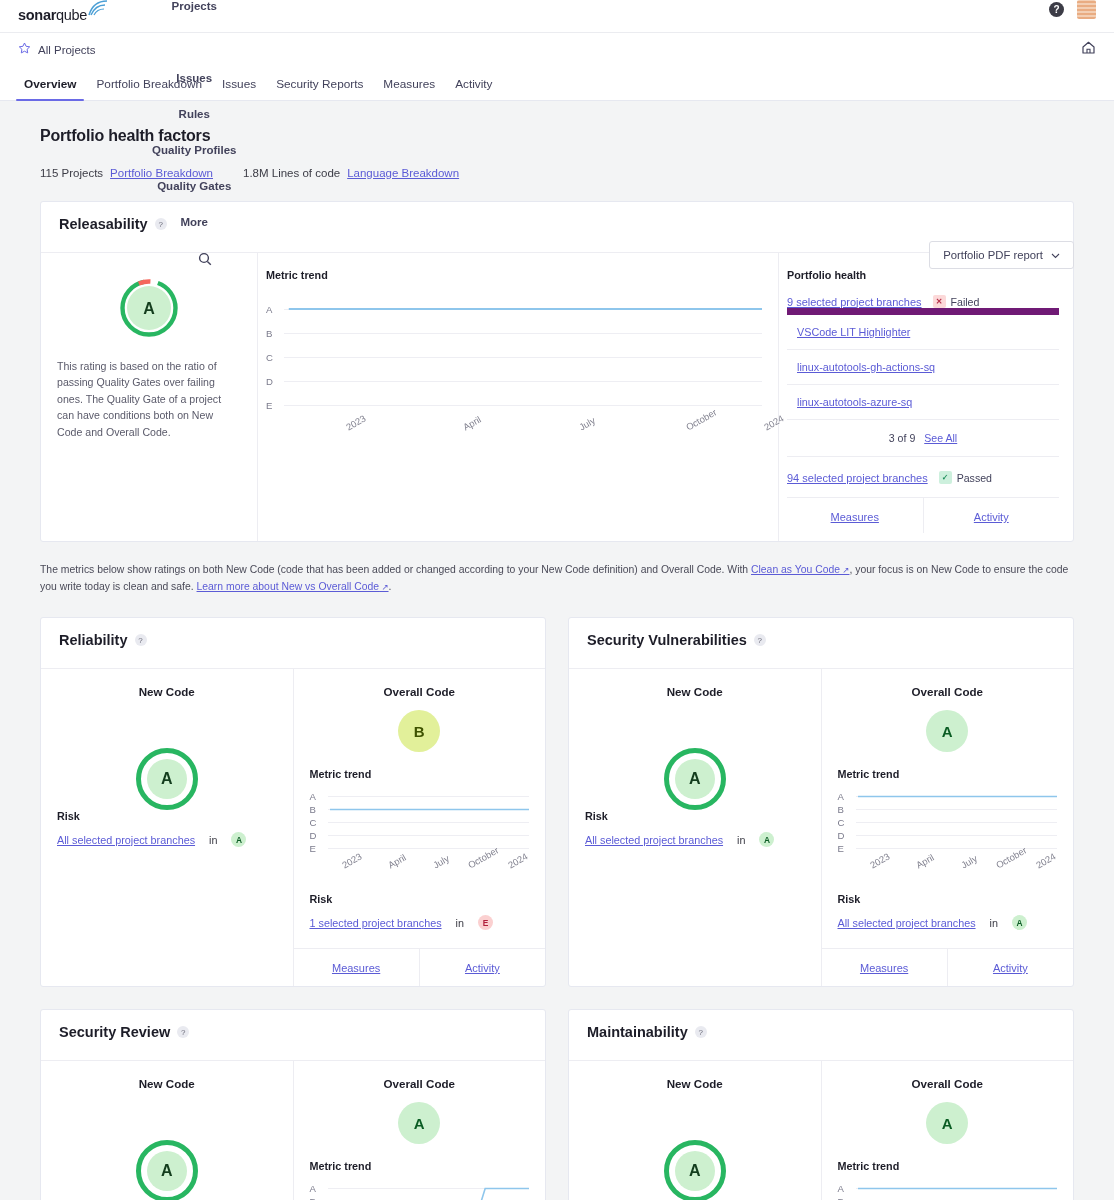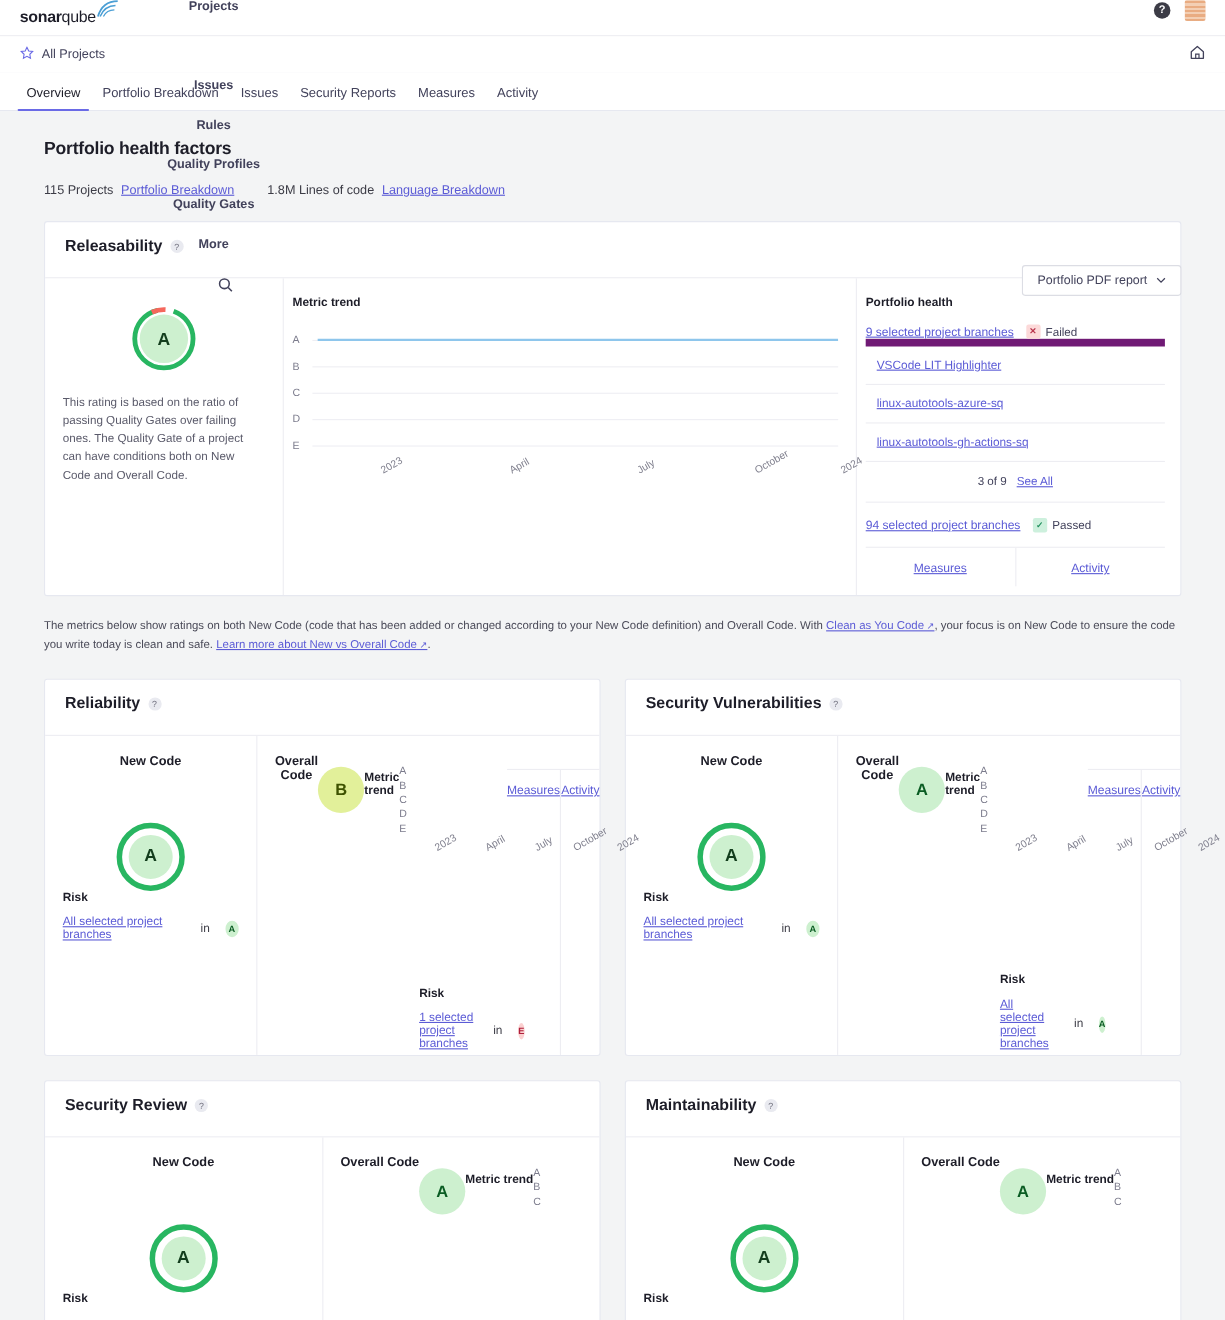--- a/index.html
+++ b/index.html
@@ -47,21 +47,21 @@
 
   
   .tabsrow {
     background: #fff; display: flex; align-items: flex-end; padding: 0 14px;
     height: 35px; border-bottom: 1px solid #e6e8f0;
   }
   .tab {
     font-size: 11.8px; color: #42425b; padding: 0 10px 9px; cursor: pointer;
     position: relative; white-space: nowrap;
   }
-  .tab.active { font-weight: 400; color: #1d1d28; }
+  .tab.active { font-weight: 700; color: #1d1d28; }
   .tab.active::after {
     content: ""; position: absolute; left: 2px; right: 2px; bottom: -1px;
     height: 2.5px; background: #6a6ae6; border-radius: 2px;
   }
 
   
   .page { padding: 26px 40px 0; }
   .page-title { font-size: 16px; font-weight: 700; color: #1d1d28; letter-spacing: -.2px; }
   .meta-row { margin-top: 22px; display: flex; align-items: center; font-size: 11.5px; gap: 7px; }
   .meta-row .sep { width: 16px; }
@@ -134,21 +134,21 @@
   .info-par {
     margin-top: 20px; font-size: 10.4px; line-height: 1.6; color: #4a4a58;
   }
   .ext { font-size: 8.5px; }
 
   
   .grid2 { display: flex; gap: 22px; }
   .grid2 > .card { flex: 1; margin-top: 22px; }
   .mc-body { display: flex; }
   .mc-new { flex: 1; border-right: 1px solid #ededf2; padding: 16px 16px 14px; position: relative; min-height: 290px; }
-  .mc-over { flex: 1; padding: 16px 16px 0; display: flex; flex-direction: row; min-height: 290px; }
+  .mc-over { flex: 1; padding: 16px 16px 0; display: flex; flex-direction: column; min-height: 290px; }
   .col-head { text-align: center; font-size: 11.6px; font-weight: 700; color: #1d1d28; }
   .ring-wrap { display: flex; justify-content: center; margin-top: 50px; }
   .pill-wrap { display: flex; justify-content: center; margin-top: 12px; }
   .pill {
     width: 42px; height: 42px; border-radius: 50%; display: flex;
     align-items: center; justify-content: center; font-size: 15px; font-weight: 700;
   }
   .pill.a { background: #cdf0cf; color: #0a5c23; }
   .pill.b { background: #e2f09a; color: #3e5200; }
   .risk-block { margin-top: auto; padding-bottom: 4px; }
@@ -320,22 +320,22 @@
         <div class="mini-title">Portfolio health</div>
         <div class="ph-row">
           <span class="lnk">9 selected project branches</span>
           <span class="badge">
             <span class="sq fail">✕</span>
             <span>Failed</span>
           </span>
         </div>
         <div class="ph-list">
           <div class="ph-item"><span class="lnk">VSCode LIT Highlighter</span></div>
+          <div class="ph-item"><span class="lnk">linux-autotools-gh-actions-sq</span></div>
           <div class="ph-item"><span class="lnk">linux-autotools-azure-sq</span></div>
-          <div class="ph-item"><span class="lnk">linux-autotools-gh-actions-sq</span></div>
           <div class="ph-more">
             <span>3 of 9</span>
             <span class="lnk" style="margin-left:6px">See All</span>
           </div>
         </div>
         <div class="ph-row">
           <span class="lnk">94 selected project branches</span>
           <span class="badge">
             <span class="sq pass">✓</span>
             <span>Passed</span>

